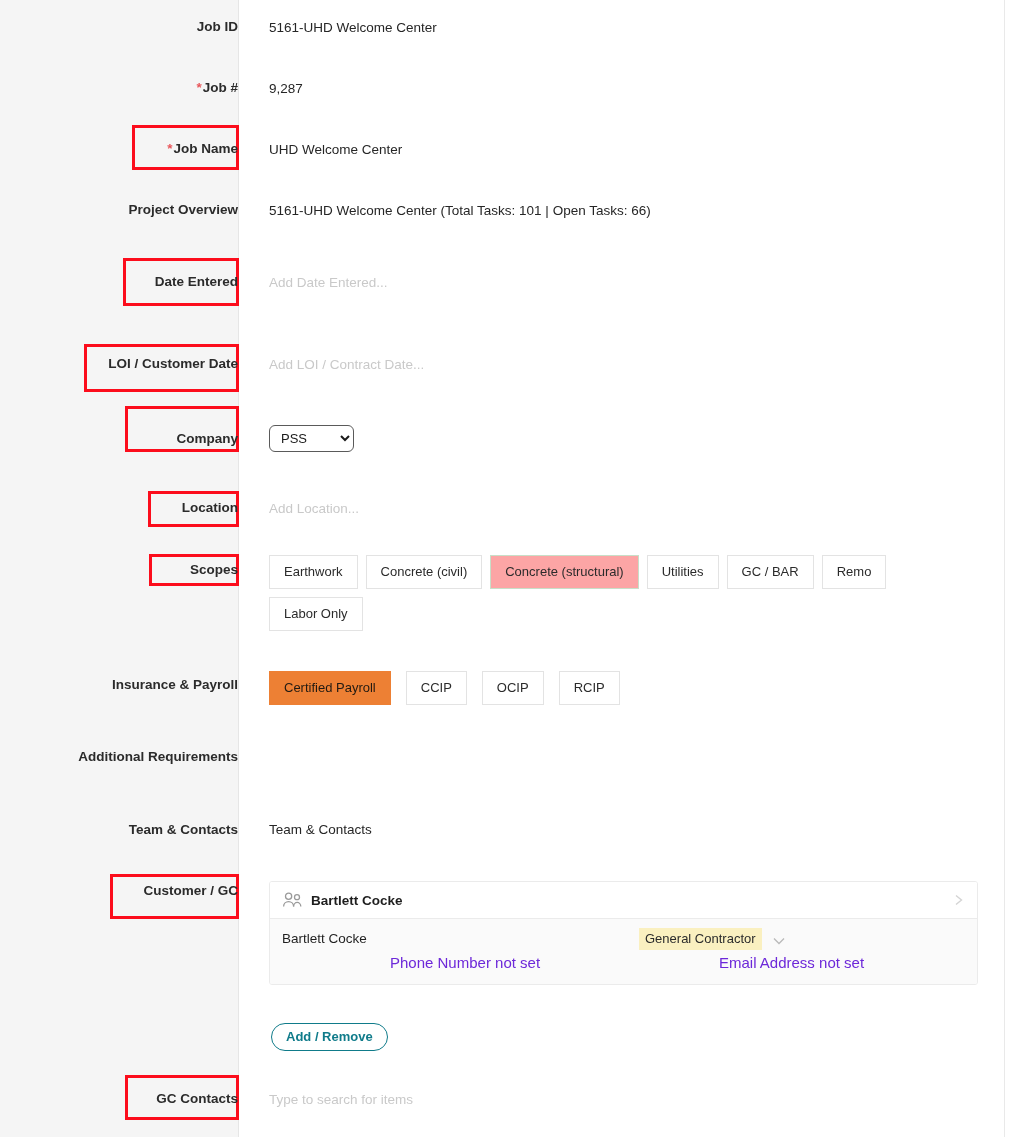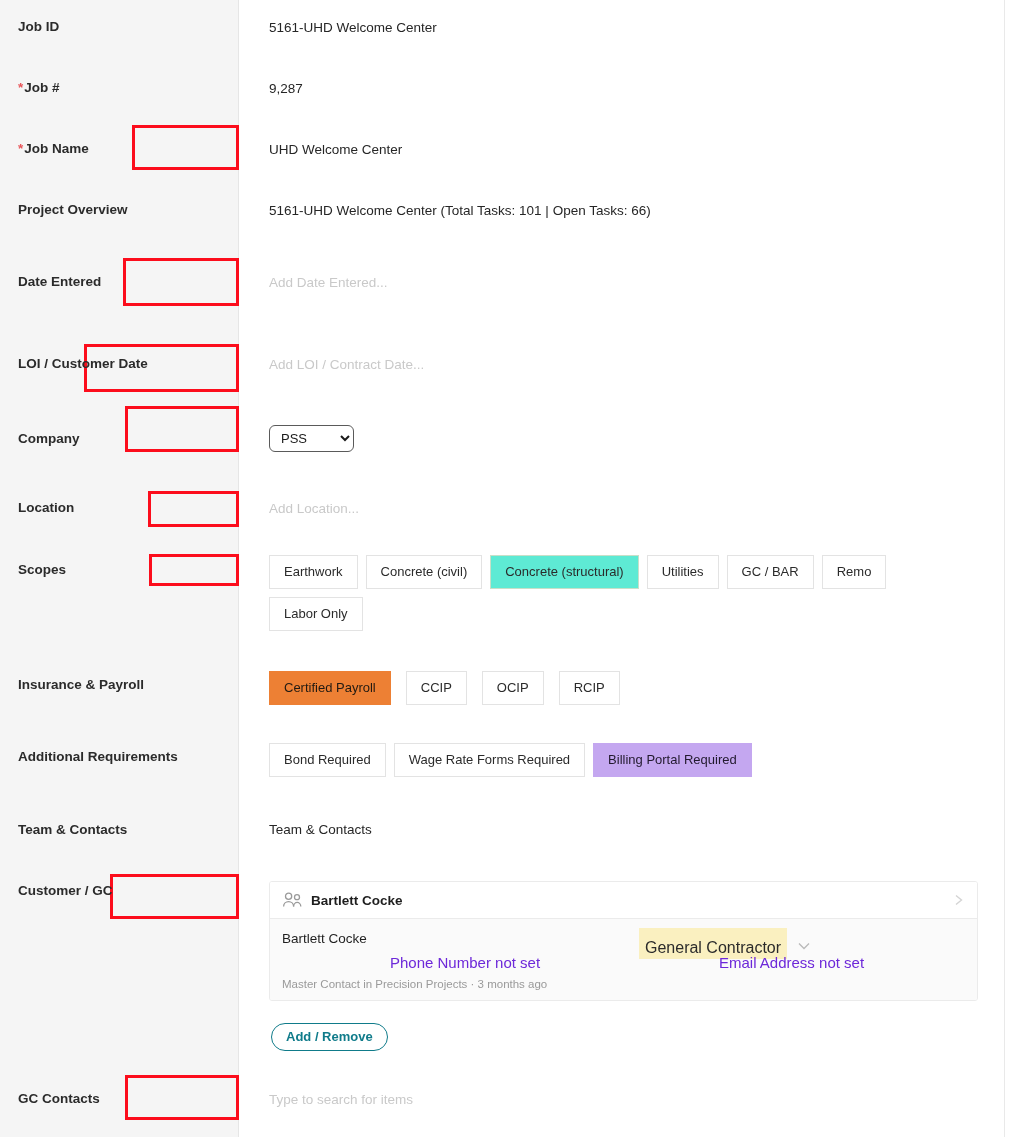--- a/index.html
+++ b/index.html
@@ -40,21 +40,21 @@
   
   .row {
     position: absolute;
     left: 0;
     width: 1011px;
   }
   .lbl {
     position: absolute;
     right: 773px;       
     width: 220px;
-    text-align: left;
+    text-align: right;
     font-size: 13.5px;
     font-weight: bold;
     color: #2b2b2b;
     white-space: nowrap;
     line-height: 16px;
   }
   .lbl .star { color: #e8565a; font-weight: bold; margin-right: 1px; }
 
   
   .annot {
@@ -88,21 +88,21 @@
     border-radius: 0;
     background: #ffffff;
     font-size: 13px;
     color: #2b2b2b;
     padding: 8px 14px 9px 14px;
     line-height: 15px;
     white-space: nowrap;
     cursor: pointer;
     font-family: "Liberation Sans", sans-serif;
   }
-  .chip.sel-green { background: #5eead4; border-color: #c8dfc8; }
+  .chip.sel-green { background: #fca5a5; border-color: #c8dfc8; }
   .chip.sel-orange { background: #ed8034; border-color: #ed8034; color: #221a12; }
   .chip.sel-purple { background: #c4a7f0; border-color: #c4a7f0; color: #221a2e; }
 
   
   select.companysel {
     position: absolute;
     left: 269px;
     width: 85px;
     height: 27px;
     border: 1px solid #5a5a5a;
@@ -150,23 +150,23 @@
   .cb-name { font-size: 13.5px; color: #1f1f1f; line-height: 22px; }
   .role-wrap {
     position: absolute;
     left: 357px;
     top: 0;
     display: flex;
     align-items: center;
   }
   .role-badge {
     background: #faf0c0;
-    font-size: 16px;
+    font-size: 13px;
     color: #2b2b2b;
-    padding: 12px 6px 4px 6px;
+    padding: 3px 6px 4px 6px;
     line-height: 15px;
     white-space: nowrap;
   }
   .role-chev { width: 14px; height: 12px; margin-left: 10px; }
 
   .cb-line2 { position: relative; height: 24px; }
   .ph-it {
     position: absolute;
     font-size: 15px;
     color: #6d28d9;
@@ -305,25 +305,20 @@
       <button class="chip">CCIP</button>
       <button class="chip">OCIP</button>
       <button class="chip">RCIP</button>
     </div>
 
   <div class="row" style="top:749px;">
     <div class="lbl">
       <span>Additional Requirements</span>
     </div>
   </div>
-  <div class="chiprow" id="addreq-chips" style="top:743px;">
-      <button class="chip">Bond Required</button>
-      <button class="chip">Wage Rate Forms Required</button>
-      <button class="chip sel-purple">Billing Portal Required</button>
-    </div>
 
   <div class="row" style="top:822px;">
     <div class="lbl">
       <span>Team &amp; Contacts</span>
     </div>
   </div>
   <div class="section-txt" style="top:821px;">Team &amp; Contacts</div>
 
   <div class="annot" style="left:110px; top:874px; width:129px; height:45px;"></div>
   <div class="row" style="top:883px;">
@@ -358,21 +353,20 @@
             <svg viewBox="0 0 14 12" width="14" height="12" aria-hidden="true">
               <path d="M2 3.5 L7 8.5 L12 3.5" fill="none" stroke="#b9b9b9" stroke-width="1.3"></path>
             </svg>
           </span>
         </div>
       </div>
       <div class="cb-line2">
         <div class="ph-it ph-phone">Phone Number not set</div>
         <div class="ph-it ph-email">Email Address not set</div>
       </div>
-      <div class="cb-meta">Master Contact in Precision Projects · 3 months ago</div>
     </div>
   </div>
 
   <button class="pillbtn" style="top:1023px;">Add / Remove</button>
 
   <div class="annot" style="left:125px; top:1075px; width:114px; height:45px;"></div>
   <div class="row" style="top:1091px;">
     <div class="lbl">
       <span>GC Contacts</span>
     </div>

